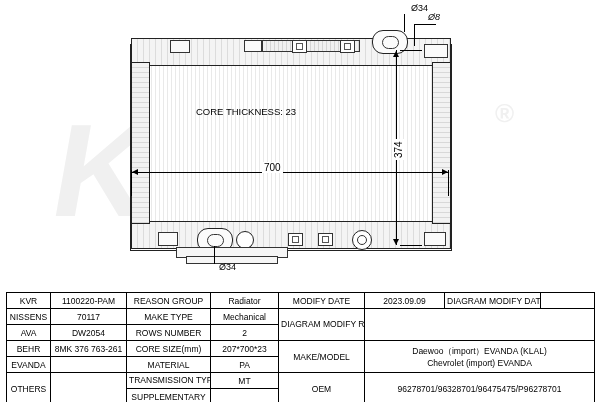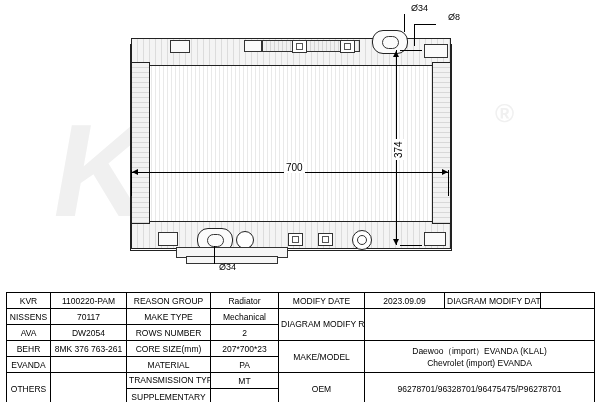--- a/index.html
+++ b/index.html
@@ -175,37 +175,38 @@
     <div class="sq-port" style="left:288px;top:233px;"></div>
     <div class="sq-port" style="left:318px;top:233px;"></div>
 
     <div class="hose-top"></div>
     <div class="hose-bot"></div>
     <div class="drain"></div>
     <div class="cap"></div>
     <div class="lowerlip"></div>
     <div class="lowerlip2"></div>
 
+    <div class="corelabel">CORE THICKNESS: 23</div>
 
     <div class="dimline dimv" style="left:414px;top:24px;height:22px;"></div>
     <div class="dimline dimh" style="left:414px;top:24px;width:22px;"></div>
-    <div class="leadtext" style="left:448px;top:12px;">Ø8</div>
+    <div class="leadtext" style="left:428px;top:12px;font-style:italic;">Ø8</div>
 
     <div class="dimline dimv" style="left:404px;top:14px;height:18px;"></div>
     <div class="leadtext" style="left:411px;top:3px;">Ø34</div>
 
     <div class="dimline dimv" style="left:214px;top:246px;height:18px;"></div>
     <div class="leadtext" style="left:219px;top:262px;">Ø34</div>
 
     <div class="dimline dimv" style="left:131px;top:170px;height:26px;"></div>
     <div class="dimline dimv" style="left:448px;top:170px;height:26px;"></div>
     <div class="dimline dimh" style="left:131px;top:172px;width:317px;"></div>
     <div class="arrow-l" style="left:132px;top:169px;"></div>
     <div class="arrow-r" style="left:442px;top:169px;"></div>
-    <div class="dimlabel" style="left:284px;top:162px;">700</div>
+    <div class="dimlabel" style="left:262px;top:162px;">700</div>
 
     <div class="dimline dimh" style="left:400px;top:50px;width:22px;"></div>
     <div class="dimline dimh" style="left:400px;top:245px;width:22px;"></div>
     <div class="dimline dimv" style="left:396px;top:50px;height:195px;"></div>
     <div class="arrow-u" style="left:393px;top:51px;"></div>
     <div class="arrow-d" style="left:393px;top:239px;"></div>
     <div class="dimlabel vert" style="left:393px;top:160px;">374</div>
   </div>
 
   <table class="spec">

